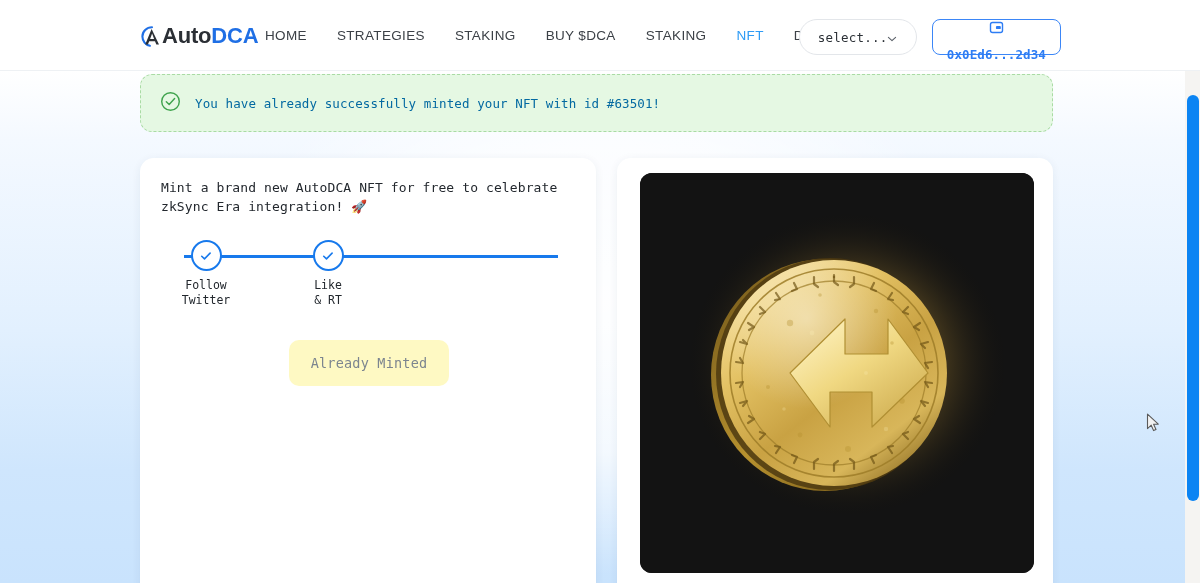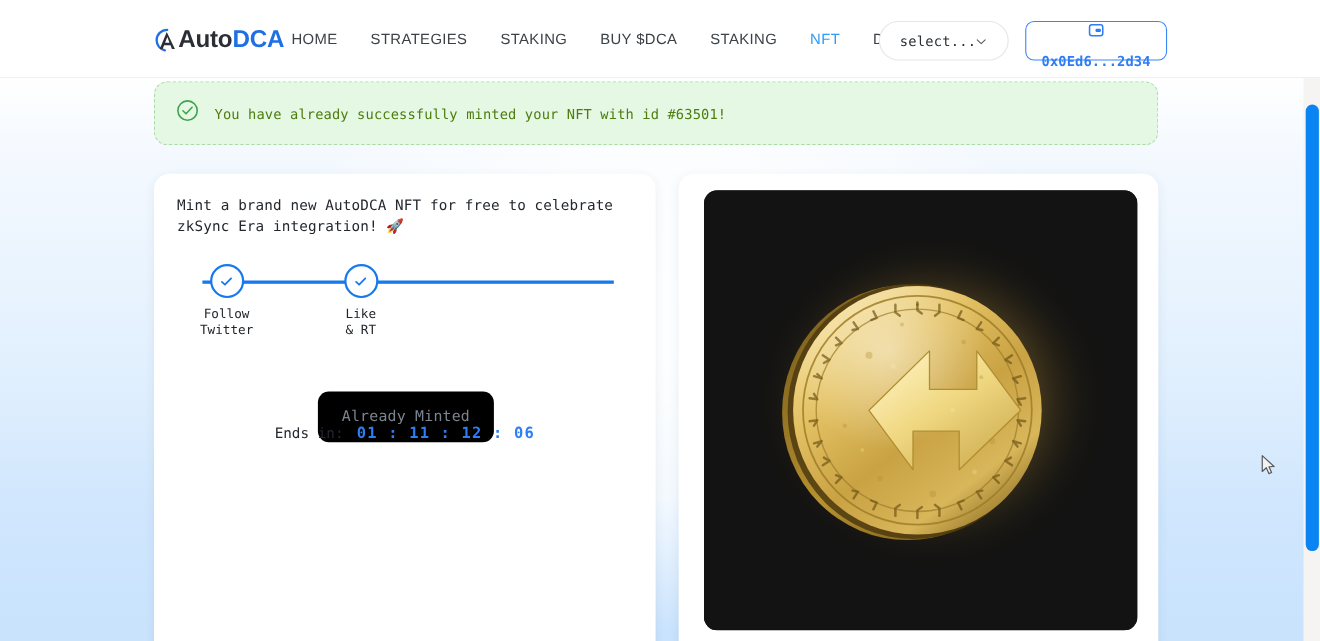--- a/index.html
+++ b/index.html
@@ -148,21 +148,21 @@
     border-radius: 12px;
     display: flex;
     align-items: center;
     padding-left: 19px;
     gap: 14px;
     z-index: 5;
   }
   .alert-text {
     font-family: "DejaVu Sans Mono", monospace;
     font-size: 12.5px;
-    color: #4d7c0f;
+    color: #0369a1;
     letter-spacing: 0.1px;
   }
 
   
   .card-left {
     position: absolute;
     left: 140px; top: 158px;
     width: 456px; height: 440px;
     background: #ffffff;
     border-radius: 14px;
@@ -229,23 +229,23 @@
     font-size: 11.5px;
     line-height: 15px;
     color: #22272d;
     text-align: center;
     white-space: pre-line;
   }
 
   
   .mint-btn {
     position: absolute;
-    left: 149px; top: 198px;
+    left: 149px; top: 182px;
     width: 160px; height: 46px;
-    background: #000000;
+    background: #fef9c3;
     border: none;
     border-radius: 10px;
     font-family: "DejaVu Sans Mono", monospace;
     font-size: 13.5px;
     color: #7c858f;
     letter-spacing: 0.2px;
     cursor: default;
   }
   .countdown-row {
     position: absolute;
@@ -397,24 +397,20 @@
       </span>
       <span class="step-label">Follow
 Twitter</span>
     </div>
 
 
   </div>
 
   <button class="mint-btn">Already Minted</button>
 
-  <div class="countdown-row">
-    <span class="cd-label">Ends in:</span>
-    <span class="cd-value">01 : 11 : 12 : 06</span>
-  </div>
 
 </div>
 
 <div class="card-right">
   <div class="nft-frame">
     <svg class="nft-svg" viewBox="0 0 394 400">
       <defs>
         <radialGradient id="glow" cx="52%" cy="48%" r="46%">
           <stop offset="0%" stop-color="#ffdf8a" stop-opacity="0.55"></stop>
           <stop offset="55%" stop-color="#d9a83c" stop-opacity="0.28"></stop>

